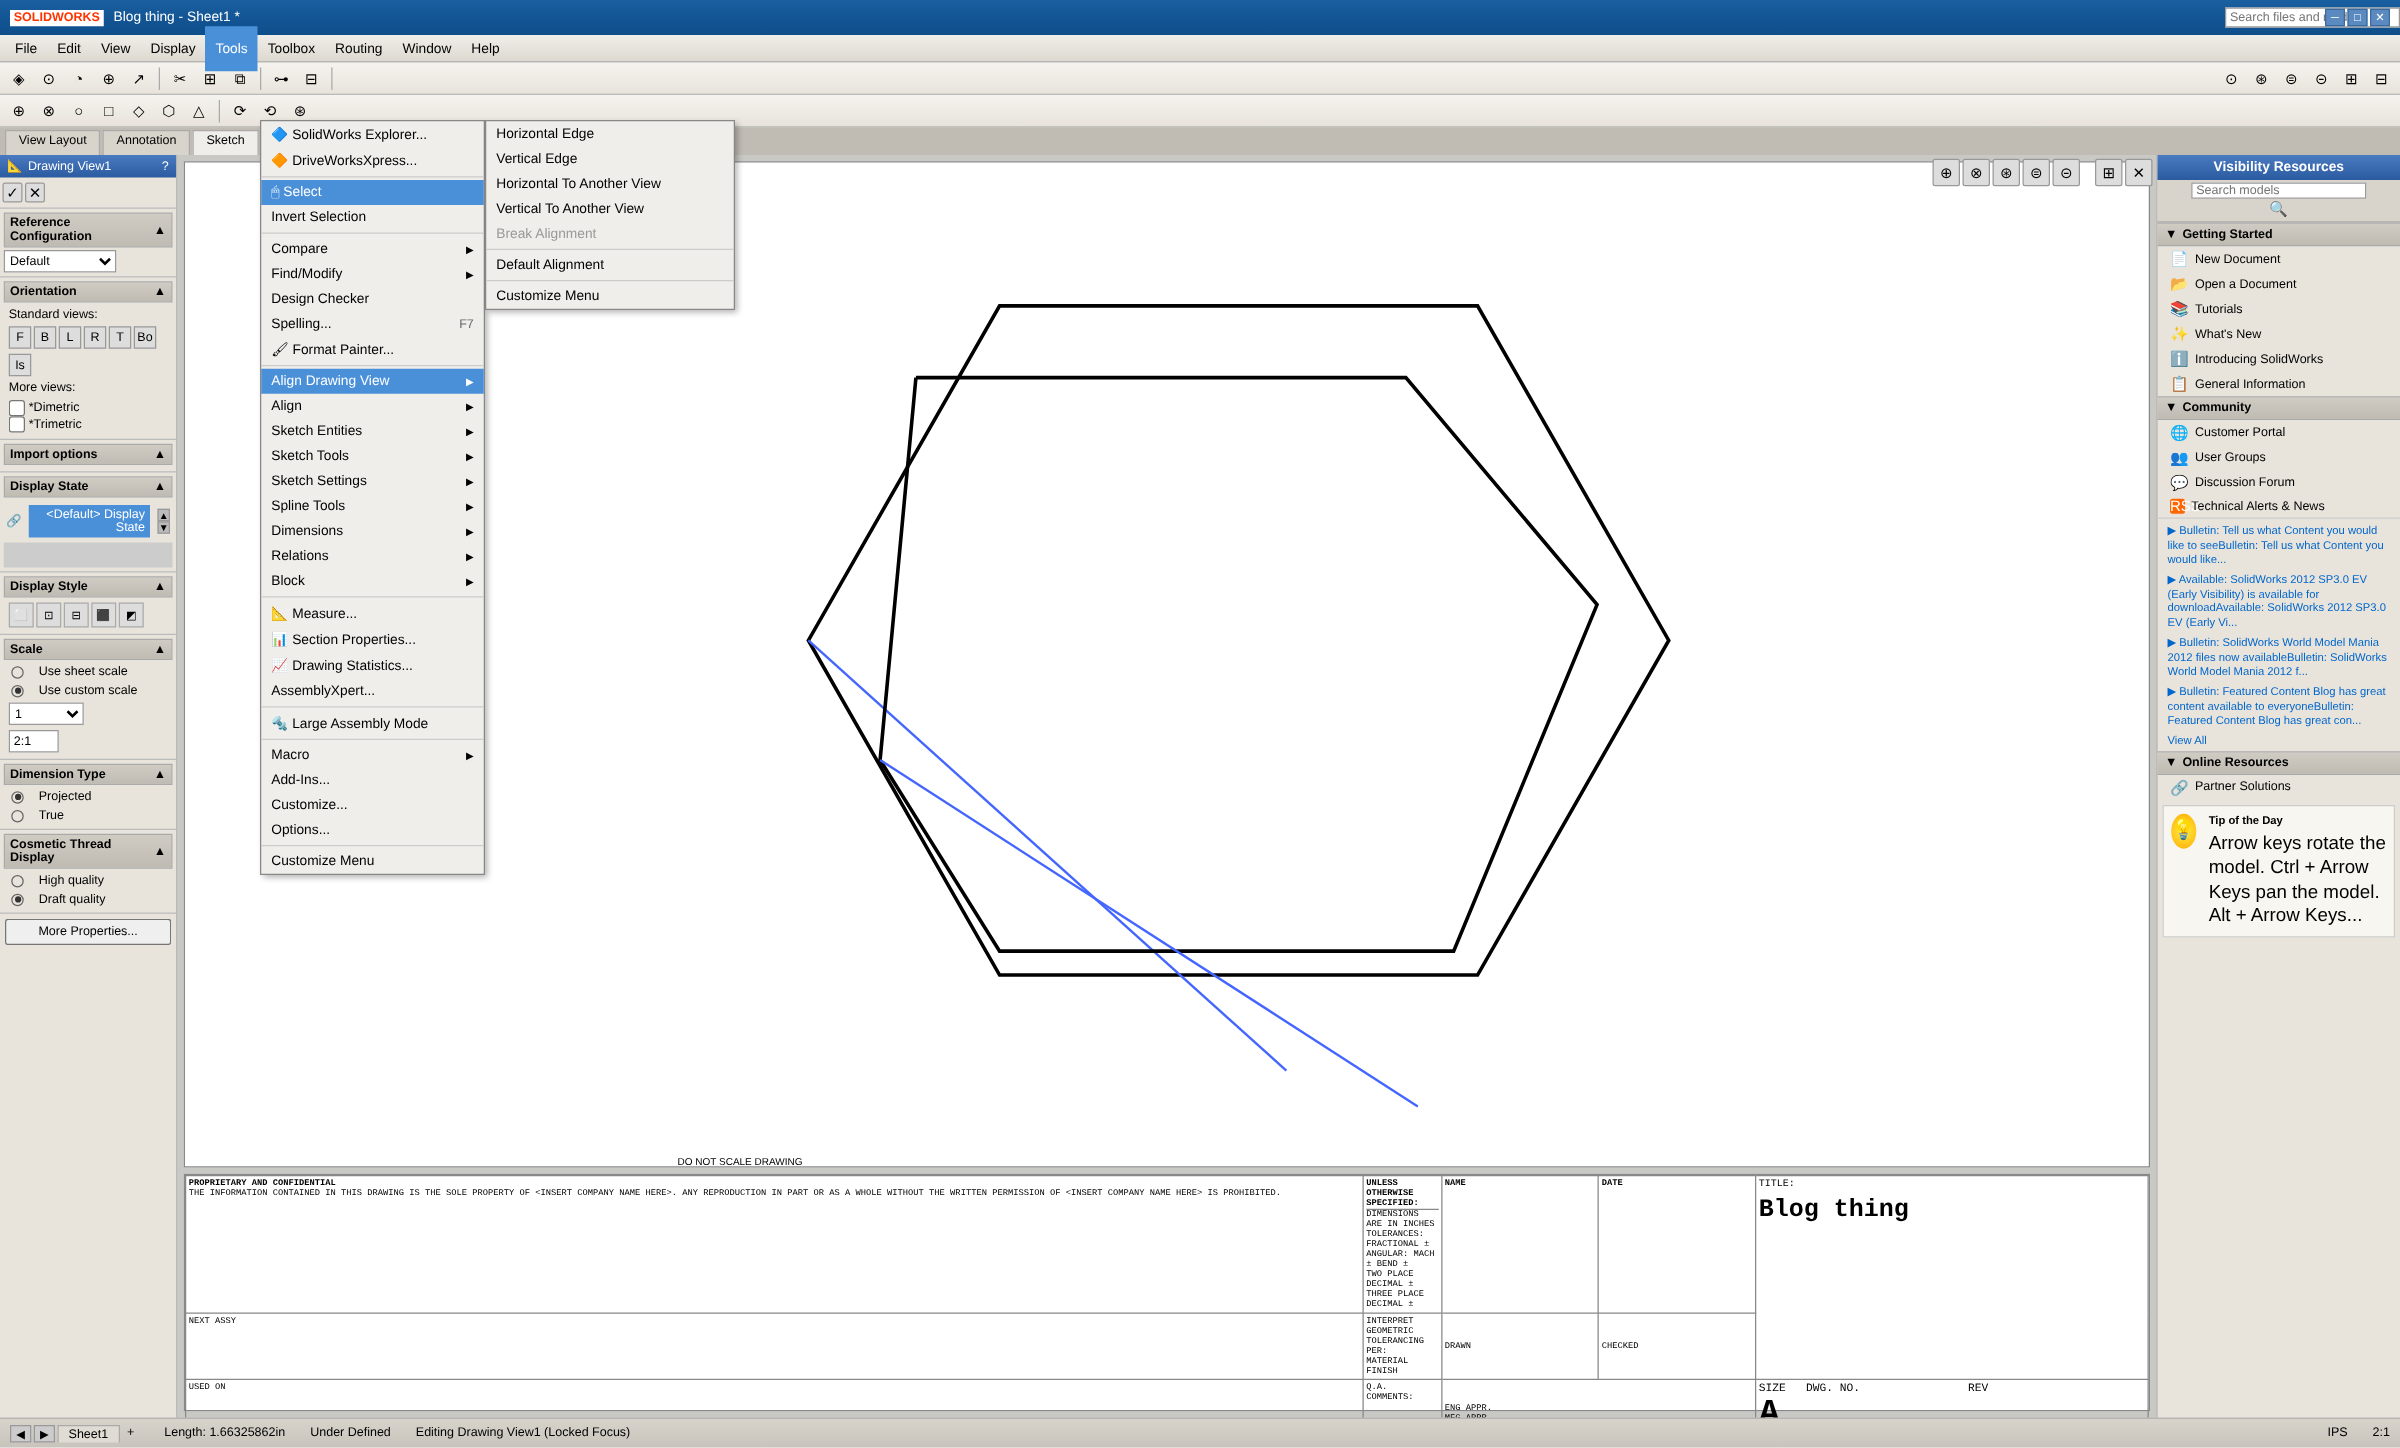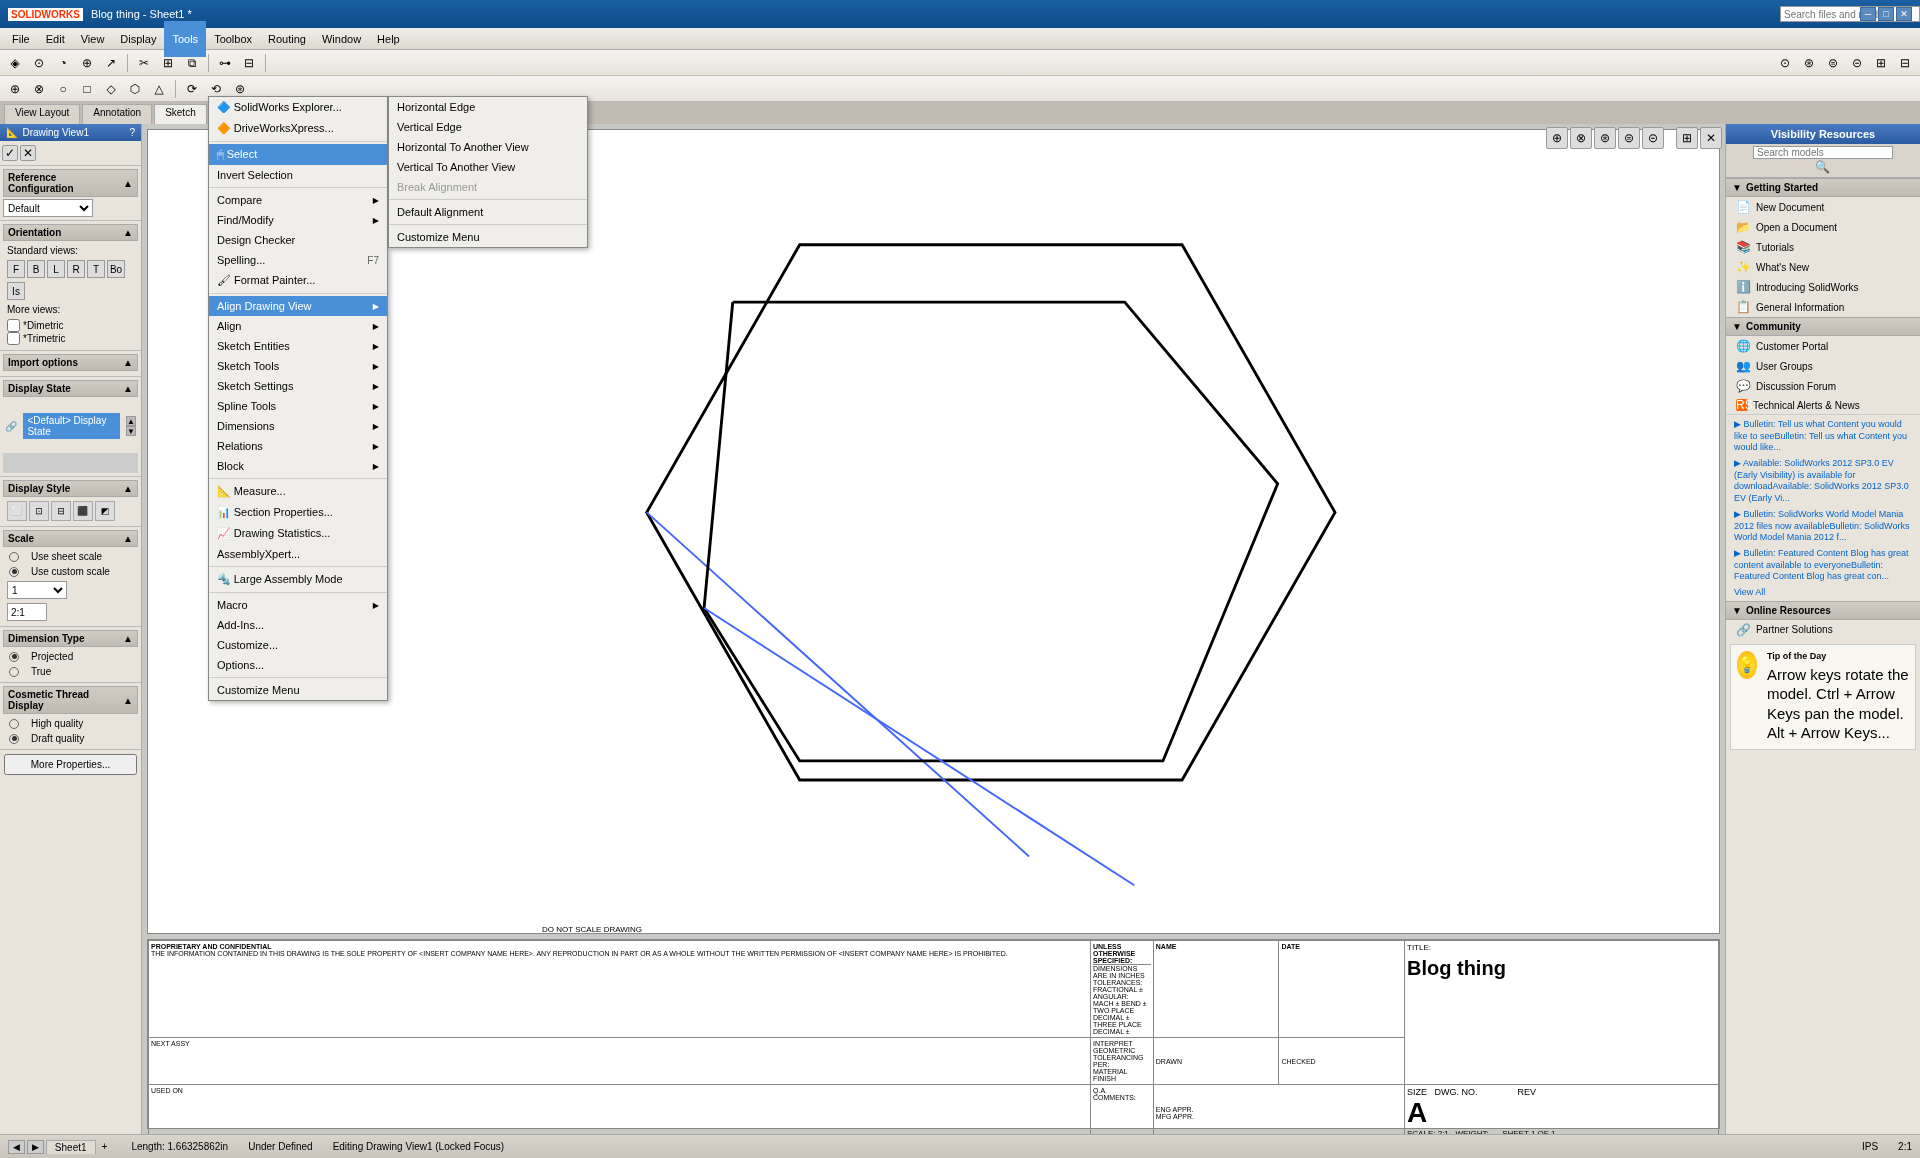--- a/index.html
+++ b/index.html
@@ -278,21 +278,22 @@
     .radio-dot.selected::after { content: ''; width: 5px; height: 5px; background: #333; border-radius: 3px; }
 
     .icon-btn-row { display: flex; gap: 2px; padding: 2px 4px; }
     .icon-btn-small { width: 18px; height: 18px; background: #ddd; border: 1px solid #999; cursor: pointer; display: flex; align-items: center; justify-content: center; font-size: 10px; }
 
     .display-state-item {
       background: #4a90d9;
       color: white;
       padding: 2px 4px;
       font-size: 10px;
-      margin: 12px 4px;
+      margin: 2px 4px;
+      text-align: right;
     }
 
     .view-icon-row { display: flex; gap: 2px; padding: 2px 4px; }
     .view-icon { width: 20px; height: 20px; background: #ddd; border: 1px solid #aaa; cursor: pointer; display: flex; align-items: center; justify-content: center; font-size: 9px; }
 
     #sketch-tab-area {
       display: flex;
       flex-direction: row;
       height: 22px;
       background: #c0bcb4;
@@ -564,21 +565,21 @@
         <polygon points="280,60 480,60 560,200 480,340 280,340 200,200" fill="none" stroke="black" stroke-width="1.5"></polygon>
 
         <line x1="200" y1="200" x2="400" y2="380" stroke="#4466ff" stroke-width="1" stroke-dasharray="none"></line>
 
         <polyline points="245,90 450,90 530,185 470,330 280,330 230,250 245,90" fill="none" stroke="black" stroke-width="1.5"></polyline>
         <line x1="230" y1="250" x2="455" y2="395" stroke="#4466ff" stroke-width="1"></line>
       </svg>
     </div>
 
     <div id="title-block">
-      <table style="width:100%; height:100%; border-collapse:collapse; font-size:8px;">
+      <table style="width:100%; height:100%; border-collapse:collapse; font-size:8px;font-family:Liberation Mono, monospace;">
         <tbody>
             <tr style="height:30%;">
           <td style="width:60%; border:1px solid #888; vertical-align:top; padding:2px;">
             <div style="font-size:7px; font-weight:bold;">PROPRIETARY AND CONFIDENTIAL</div>
             <div style="font-size:7px;">THE INFORMATION CONTAINED IN THIS DRAWING IS THE SOLE PROPERTY OF &lt;INSERT COMPANY NAME HERE&gt;. ANY REPRODUCTION IN PART OR AS A WHOLE WITHOUT THE WRITTEN PERMISSION OF &lt;INSERT COMPANY NAME HERE&gt; IS PROHIBITED.</div>
           </td>
           <td style="border:1px solid #888; padding:2px; vertical-align:top;">
             <div style="font-weight:bold; font-size:7px; border-bottom:1px solid #888;">UNLESS OTHERWISE SPECIFIED:</div>
             <div style="font-size:7px;">DIMENSIONS ARE IN INCHES<br>TOLERANCES:<br>FRACTIONAL ±<br>ANGULAR: MACH ± BEND ±<br>TWO PLACE DECIMAL ±<br>THREE PLACE DECIMAL ±</div>
           </td>

